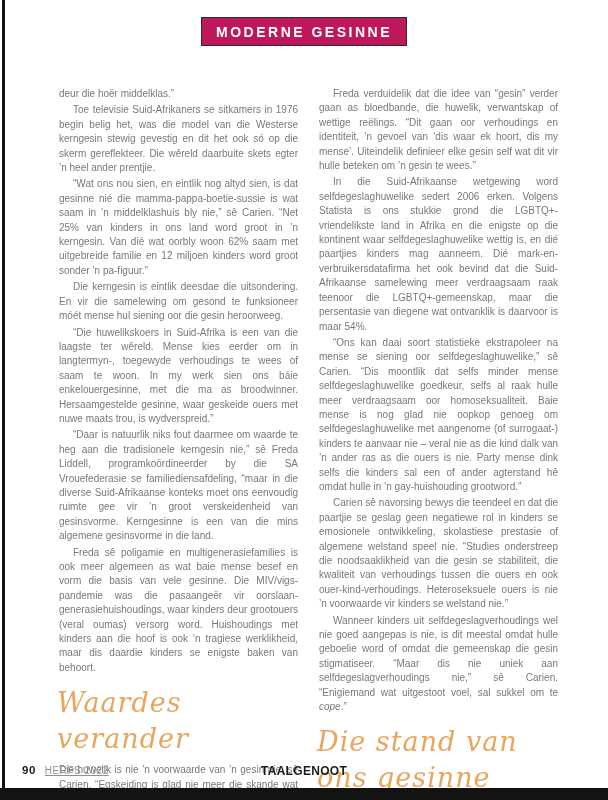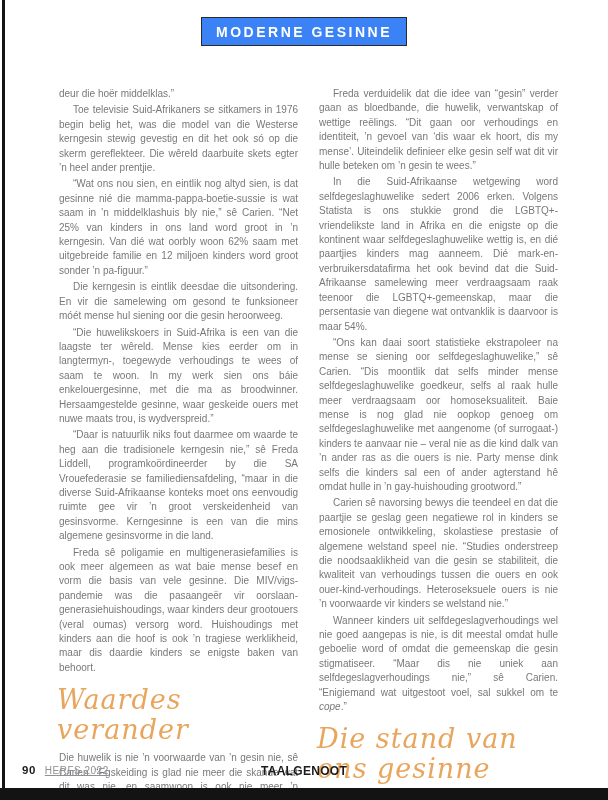--- a/index.html
+++ b/index.html
@@ -19,21 +19,21 @@
     position: absolute; left: 0; bottom: 0;
     width: 100%; height: 12px;
     background: #131313;
   }
   .banner-wrap {
     position: absolute; top: 17px; left: 0;
     width: 100%; text-align: center;
   }
   .banner {
     display: inline-block;
-    background: #3b82f6; color: #ffffff;
+    background: #be185d; color: #ffffff;
     font-weight: bold; font-size: 14px;
     letter-spacing: 2.5px;
     padding: 6px 14px 5px 14px;
     border: 1px solid #2a2a2a;
   }
   .columns {
     position: absolute; top: 85px; left: 57px;
     width: 503px;
     display: flex; gap: 17px;
   }
@@ -42,21 +42,21 @@
     font-size: 10px; line-height: 14.4px;
     color: #77787b;
     text-align: justify;
     margin: 2px;
   }
   p.indent { text-indent: 14px; }
   h2.script {
     font-family: "DejaVu Serif", serif;
     font-style: italic; font-weight: normal;
     color: #e8a55c;
-    font-size: 27px; line-height: 30px;
+    font-size: 27px; line-height: 36px;
     letter-spacing: 1px;
     margin: 10px 0 6px 0;
   }
   .page-footer {
     position: absolute; left: 0; bottom: 22px;
     width: 100%; height: 14px;
   }
   .footer-left {
     position: absolute; left: 22px; top: 0;
     display: flex; align-items: baseline; gap: 9px;

